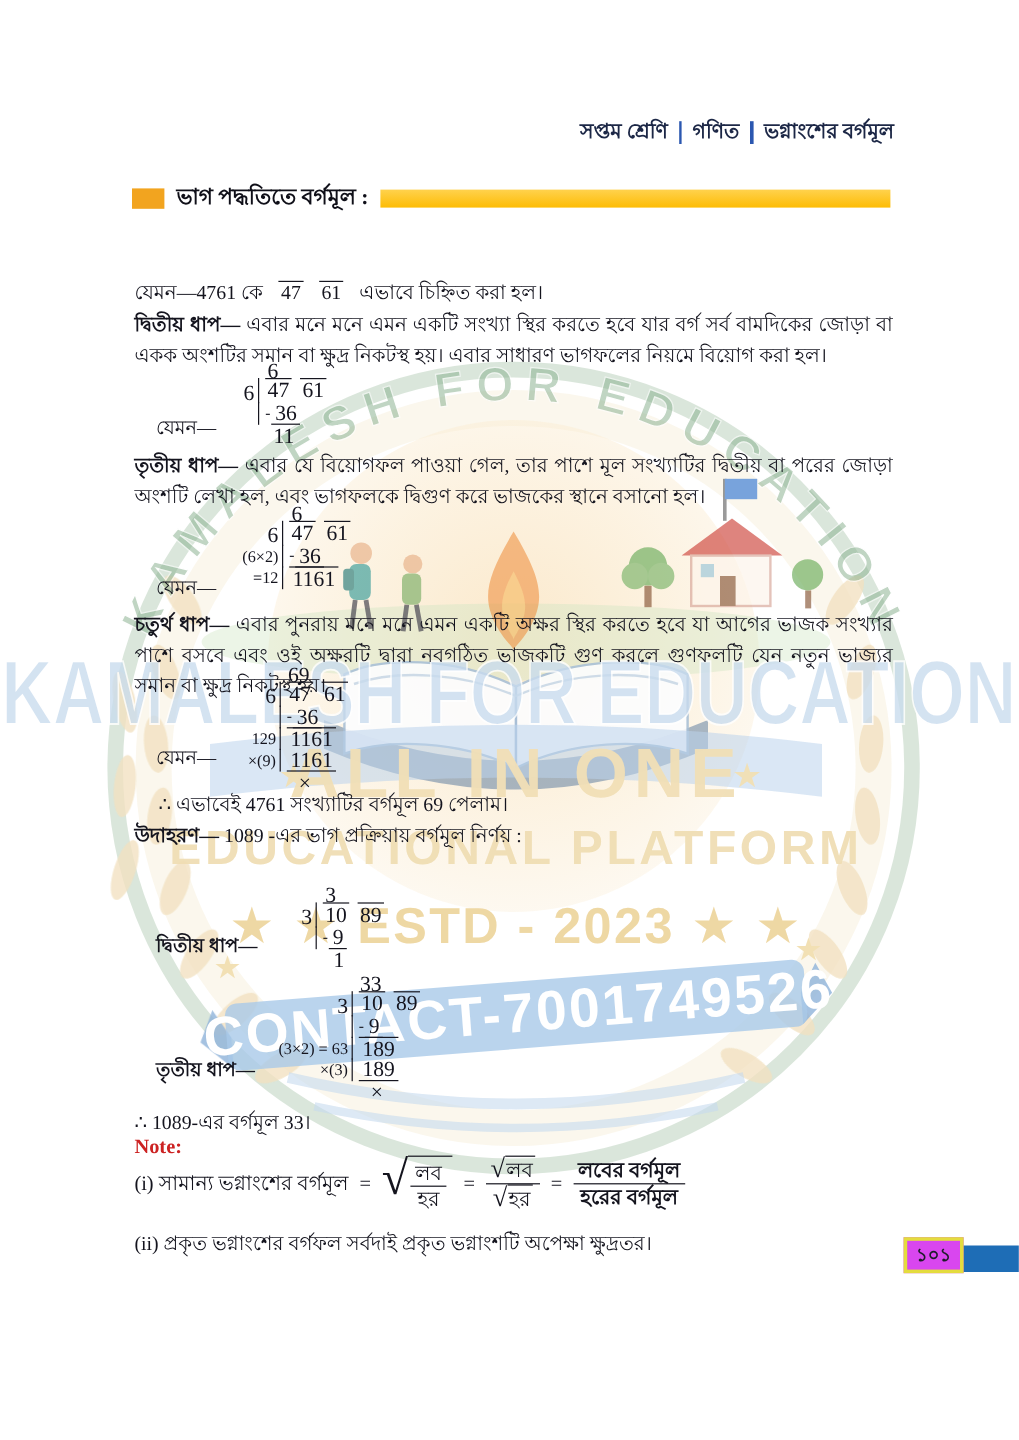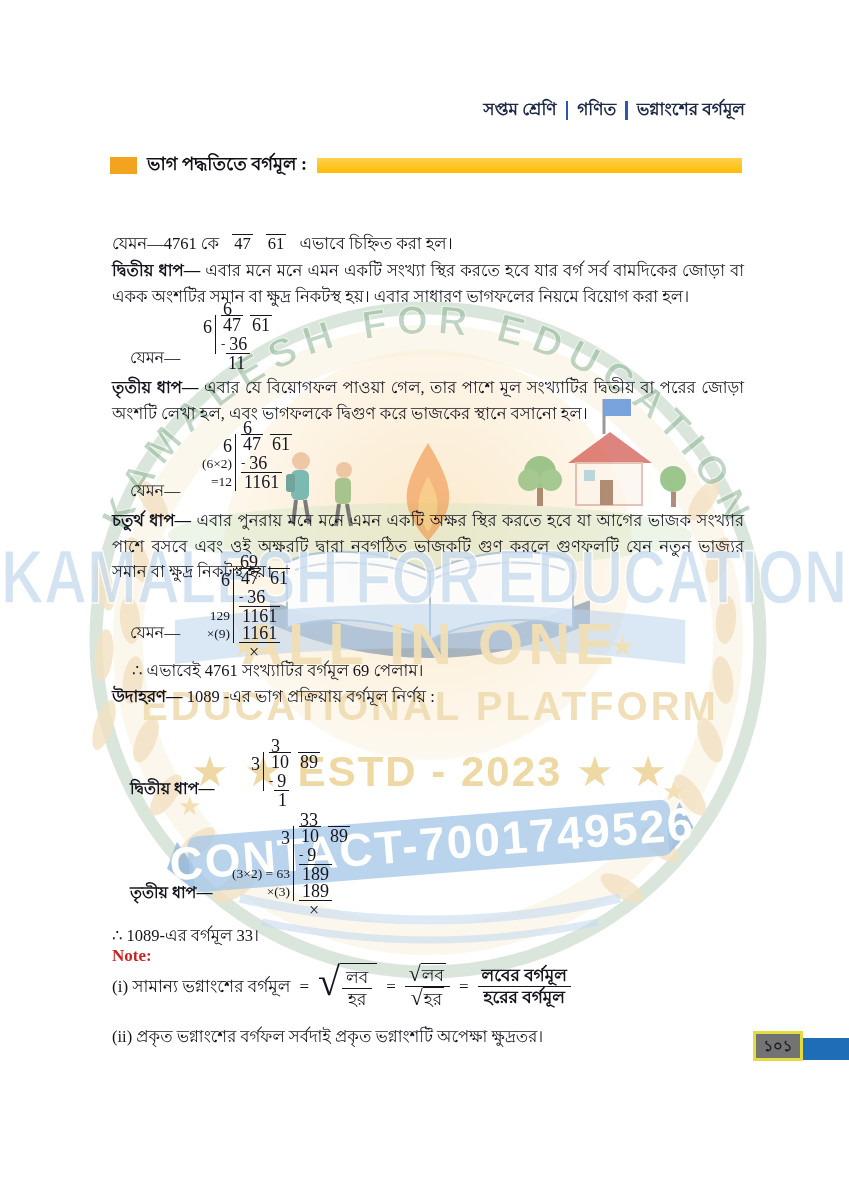--- a/index.html
+++ b/index.html
@@ -52,21 +52,21 @@
   .num{border-bottom:1.7px solid #15151f;padding:0 4px;}
   .den{padding:0 4px;}
   .sqrt{display:inline-flex;align-items:flex-start;}
   .rad{font-size:40px;line-height:0.95;font-weight:400;}
   .rad.smr{font-size:22px;line-height:1;}
   .radicand{border-top:1.9px solid #15151f;padding:3px 5px 0 2px;}
   .radicand.smrc{padding:1px 2px 0 1px;}
 
   
   .pgbar{top:1038px;right:0;width:88px;height:22px;background:#1E6DB6;border-radius:3px 0 0 3px;}
-  .pgbox{top:1031px;right:46px;width:44px;height:24px;background:#737373;
+  .pgbox{top:1031px;right:46px;width:44px;height:24px;background:#d946ef;
          border:3px solid #e4dc3e;display:flex;align-items:center;justify-content:center;
          font-size:15px;font-weight:bold;color:#1c1c28;}
 
   .wmtxt{font-family:"Liberation Sans","DejaVu Sans",sans-serif;font-weight:bold;}
 </style>
 </head>
 <body>
 
 <div id="page">
 

